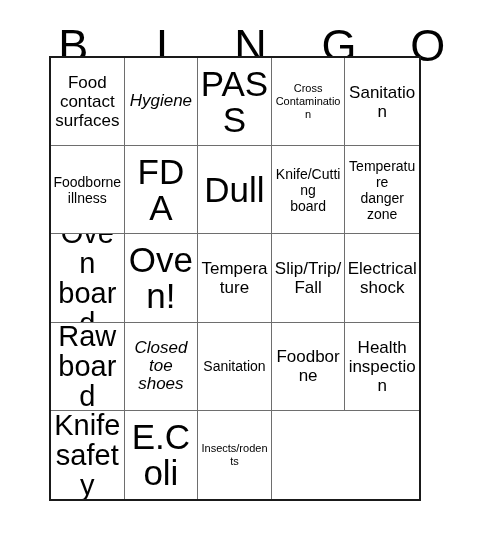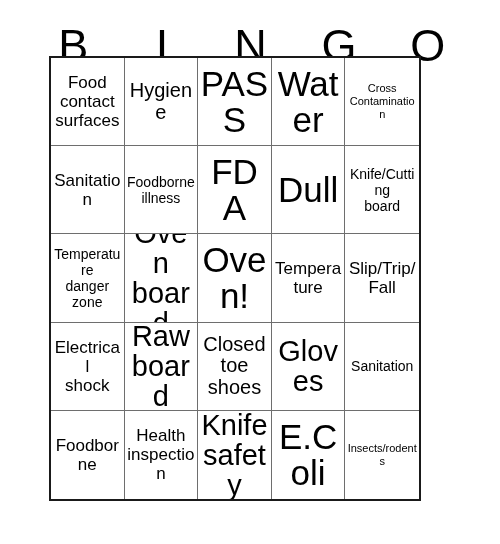--- a/index.html
+++ b/index.html
@@ -75,21 +75,21 @@
     width: 100%;
     line-height: 1.06;
     color: #000000;
     white-space: pre-line;
     word-break: break-word;
   }
   
   .t-xs  { font-size: 11px; line-height: 1.18; }
   .t-sm  { font-size: 14px; line-height: 1.15; }
   .t-md  { font-size: 17px; line-height: 1.12; }
-  .t-lg  { font-size: 20px; line-height: 1.08; }
+  .t-lg  { font-size: 17px; line-height: 1.08; font-style: italic; }
   .t-xl  { font-size: 29px; line-height: 1.04; }
   .t-xxl { font-size: 35px; line-height: 1.02; }
 </style>
 </head>
 <body>
 
 <div id="card">
 
   <div id="header-row">
     <div class="header-letter">B</div>
@@ -103,23 +103,20 @@
       <div class="cell">
         <span class="cell-text t-md">Food
 contact
 surfaces</span>
       </div>
       <div class="cell">
         <span class="cell-text t-lg">Hygiene</span>
       </div>
       <div class="cell">
         <span class="cell-text t-xxl">PASS</span>
-      </div>
-      <div class="cell">
-        <span class="cell-text t-xxl">Water</span>
       </div>
       <div class="cell">
         <span class="cell-text t-xs">Cross
 Contamination</span>
       </div>
       <div class="cell">
         <span class="cell-text t-md">Sanitation</span>
       </div>
       <div class="cell">
         <span class="cell-text t-sm">Foodborne
@@ -159,23 +156,20 @@
       <div class="cell">
         <span class="cell-text t-xl">Raw
 board</span>
       </div>
       <div class="cell">
         <span class="cell-text t-lg">Closed
 toe
 shoes</span>
       </div>
       <div class="cell">
-        <span class="cell-text t-xl">Gloves</span>
-      </div>
-      <div class="cell">
         <span class="cell-text t-sm">Sanitation</span>
       </div>
       <div class="cell">
         <span class="cell-text t-md">Foodborne</span>
       </div>
       <div class="cell">
         <span class="cell-text t-md">Health
 inspection</span>
       </div>
       <div class="cell">

